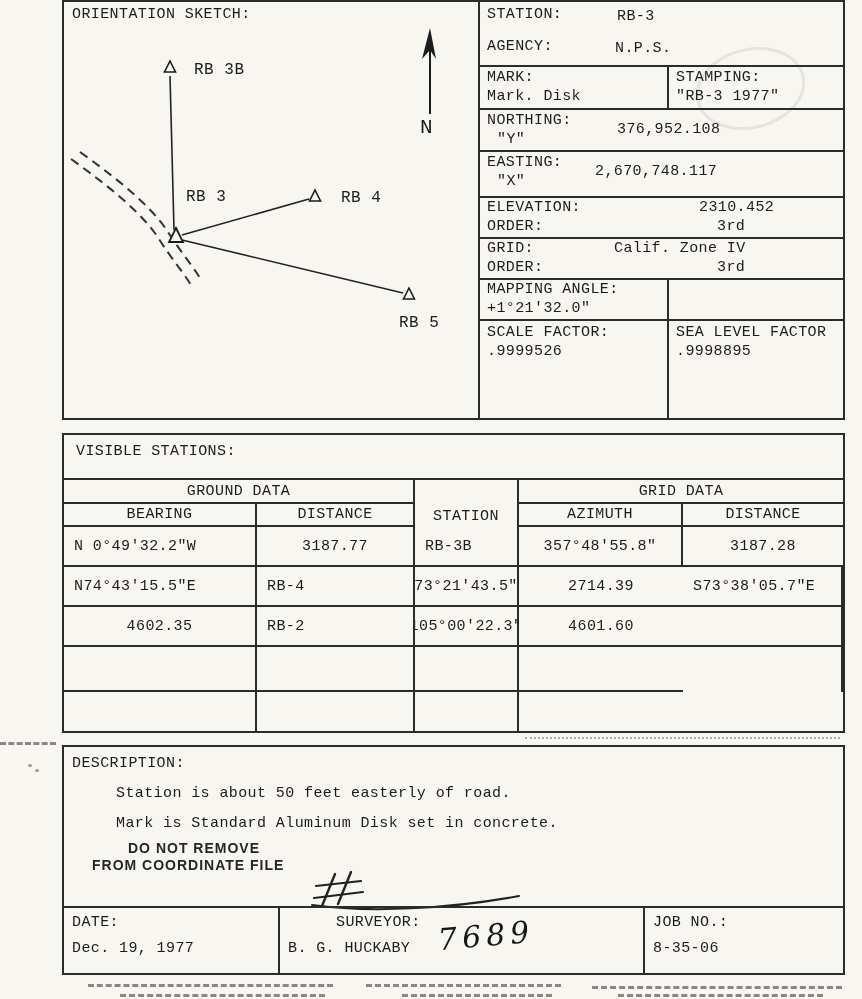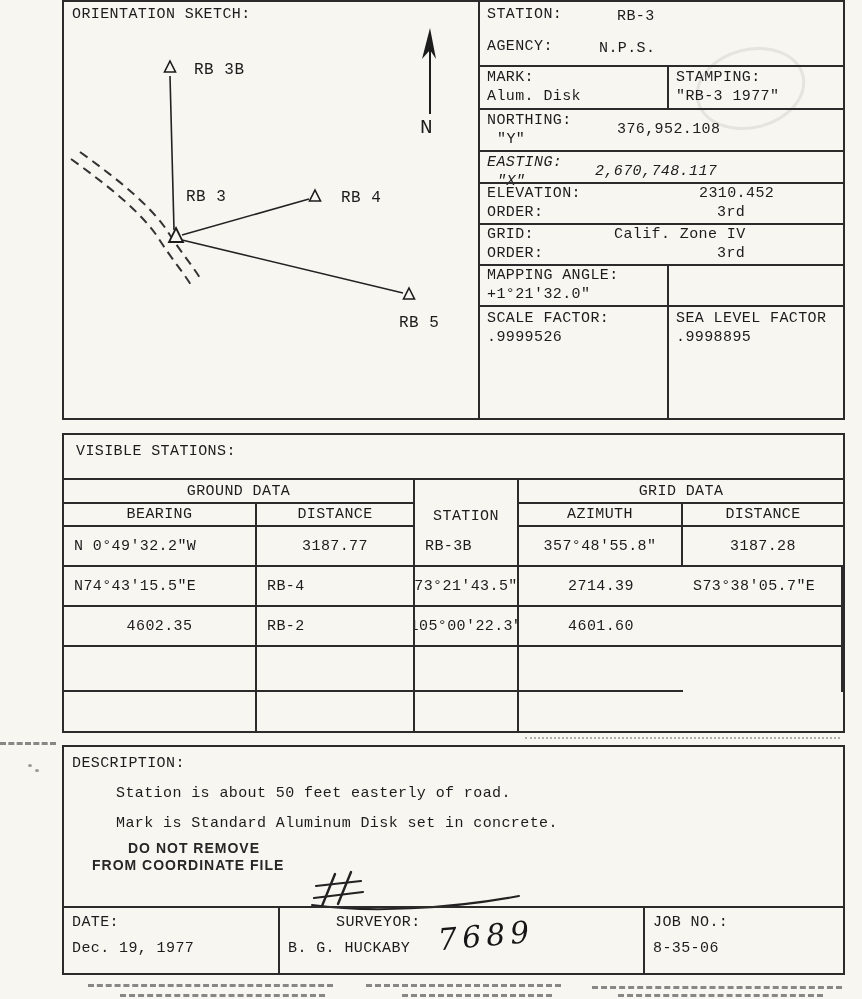--- a/index.html
+++ b/index.html
@@ -92,38 +92,38 @@
       <span class="t abs" style="left:8px;top:4px;">ORIENTATION SKETCH:</span>
     </div>
 
     <div class="info-panel">
 
 
       <div class="ip-row" style="height:63px;">
         <span class="t abs" style="left:7px;top:4px;">STATION:</span>
         <span class="t abs" style="left:137px;top:6px;">RB-3</span>
         <span class="t abs" style="left:7px;top:36px;">AGENCY:</span>
-        <span class="t abs" style="left:119px;top:38px;text-align:center;">N.P.S.</span>
+        <span class="t abs" style="left:135px;top:38px;text-align:center;">N.P.S.</span>
       </div>
 
       <div class="ip-row" style="height:43px;">
         <span class="vdiv"></span>
         <span class="t abs" style="left:7px;top:2px;">MARK:</span>
-        <span class="t abs" style="left:7px;top:21px;">Alum. Disk</span>
+        <span class="t abs" style="left:7px;top:21px;">Mark. Disk</span>
         <span class="t abs" style="left:196px;top:2px;">STAMPING:</span>
         <span class="t abs" style="left:196px;top:21px;">"RB-3 1977"</span>
       </div>
 
       <div class="ip-row" style="height:42px;">
         <span class="t abs" style="left:7px;top:2px;">NORTHING:</span>
         <span class="t abs" style="left:17px;top:21px;">"Y"</span>
         <span class="t abs" style="left:137px;top:11px;">376,952.108</span>
       </div>
 
-      <div class="ip-row" style="height:32px;font-style:italic;">
+      <div class="ip-row" style="height:46px;">
         <span class="t abs" style="left:7px;top:2px;">EASTING:</span>
         <span class="t abs" style="left:17px;top:21px;">"X"</span>
         <span class="t abs" style="left:115px;top:11px;">2,670,748.117</span>
       </div>
 
       <div class="ip-row" style="height:41px;">
         <span class="t abs" style="left:7px;top:1px;">ELEVATION:</span>
         <span class="t abs" style="left:219px;top:1px;">2310.452</span>
         <span class="t abs" style="left:7px;top:20px;">ORDER:</span>
         <span class="t abs" style="left:237px;top:20px;">3rd</span>

